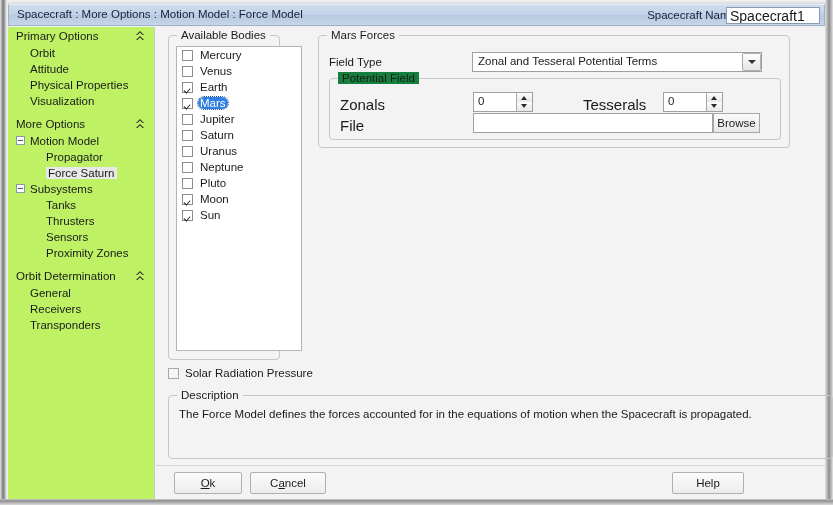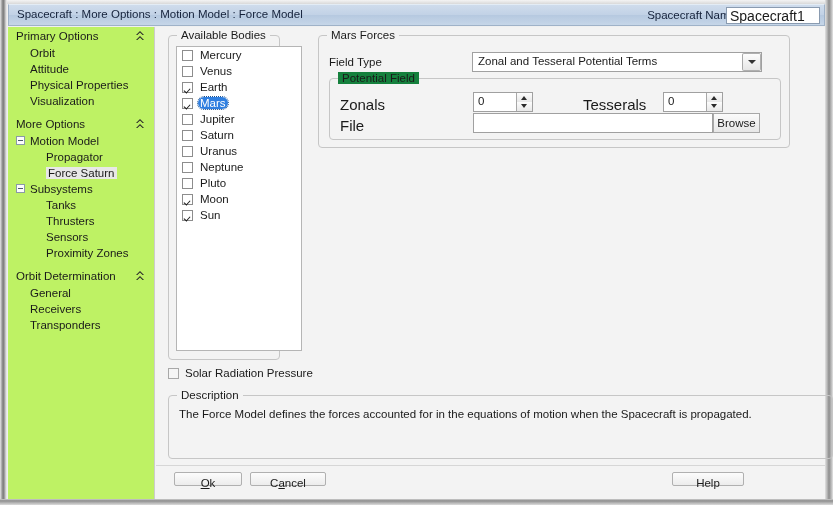--- a/index.html
+++ b/index.html
@@ -322,21 +322,21 @@
     position: absolute; left: 10px; top: 12px;
     font-size: 11.5px;
     color: #1a1a1a;
     white-space: nowrap;
   }
 
   
   #btn-bar { position: absolute; left: 0; top: 440px; width: 669px; height: 32px; }
   .btn {
     position: absolute;
-    height: 14px;
+    height: 22px;
     background: linear-gradient(to bottom,#fcfcfc,#ececec);
     border: 1px solid #b0b0b0;
     border-radius: 2px;
     box-sizing: border-box;
     font-size: 11.5px;
     text-align: center;
     line-height: 20px;
     color: #1a1a1a;
   }
   #btn-ok { left: 18px; top: 5px; width: 68px; }

